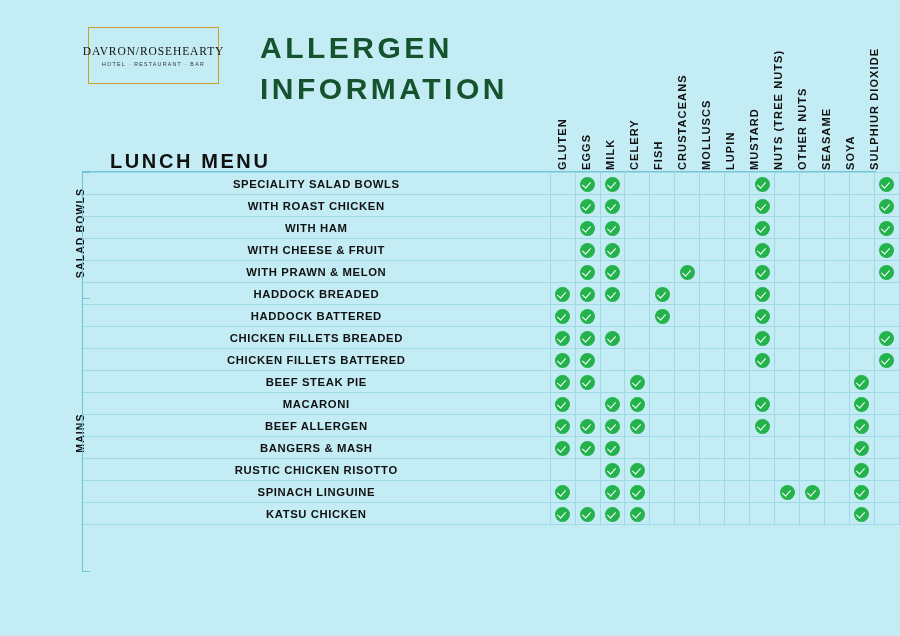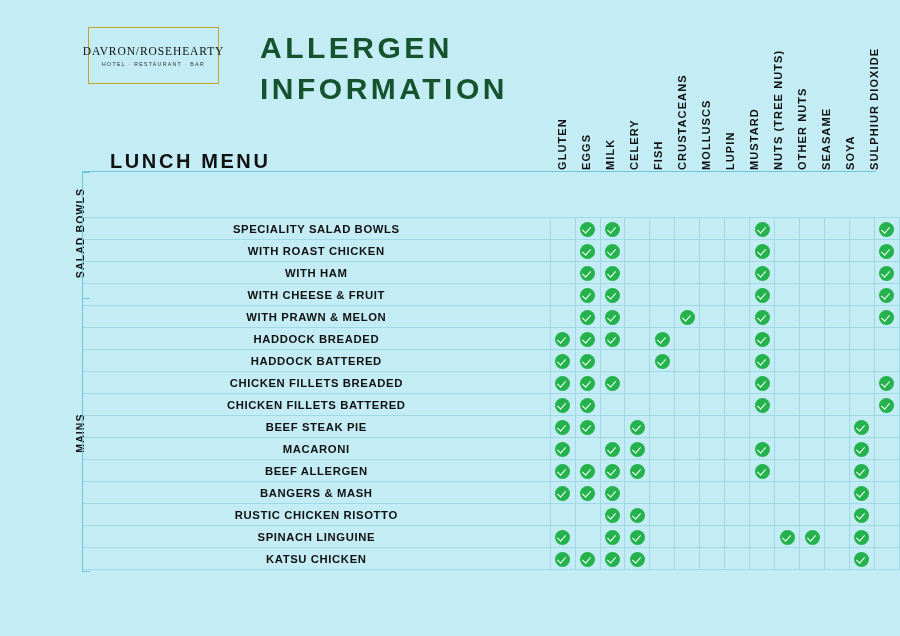--- a/index.html
+++ b/index.html
@@ -96,21 +96,20 @@
   }
 
   
   .table-wrap {
     position: absolute;
     left: 82px;
     top: 172px;
   }
   table.grid {
     border-collapse: collapse;
-    margin-top: 45px;
   }
   table.grid td {
     border: 1px solid #9fd9e6;
     height: 21px;
     padding: 0;
   }
   td.name {
     width: 468px;
     text-align: center;
     font-size: 11.3px;

